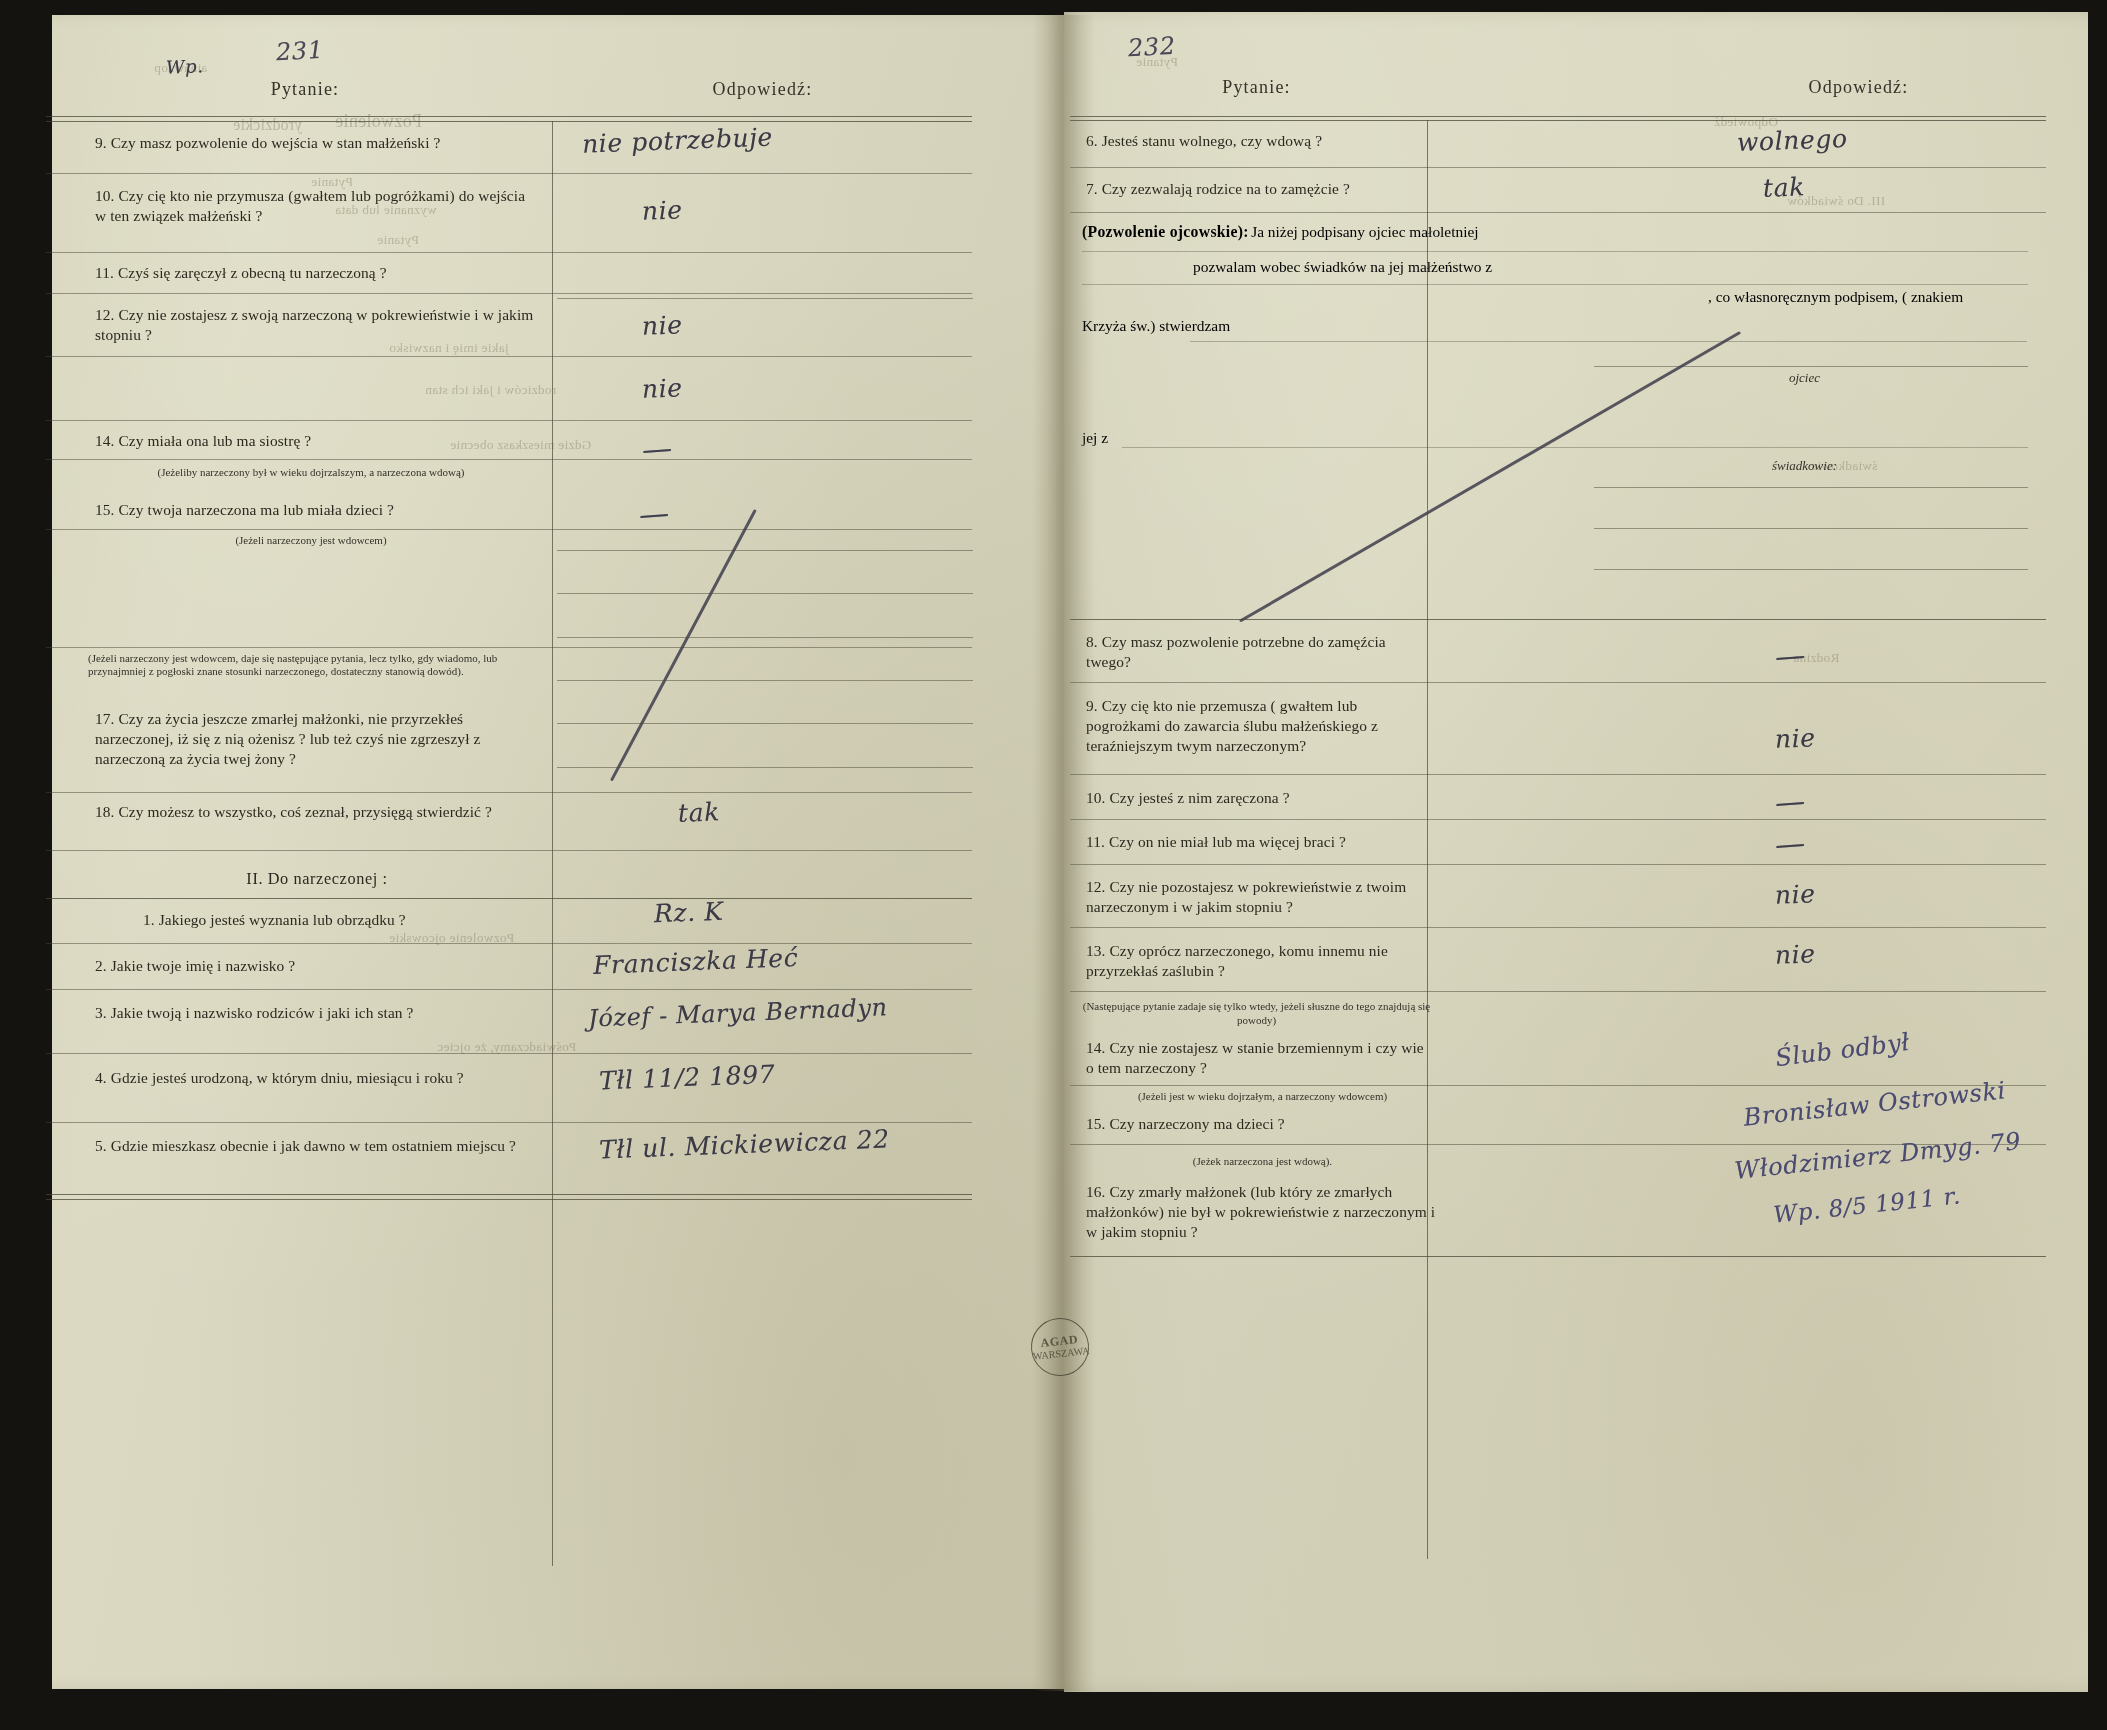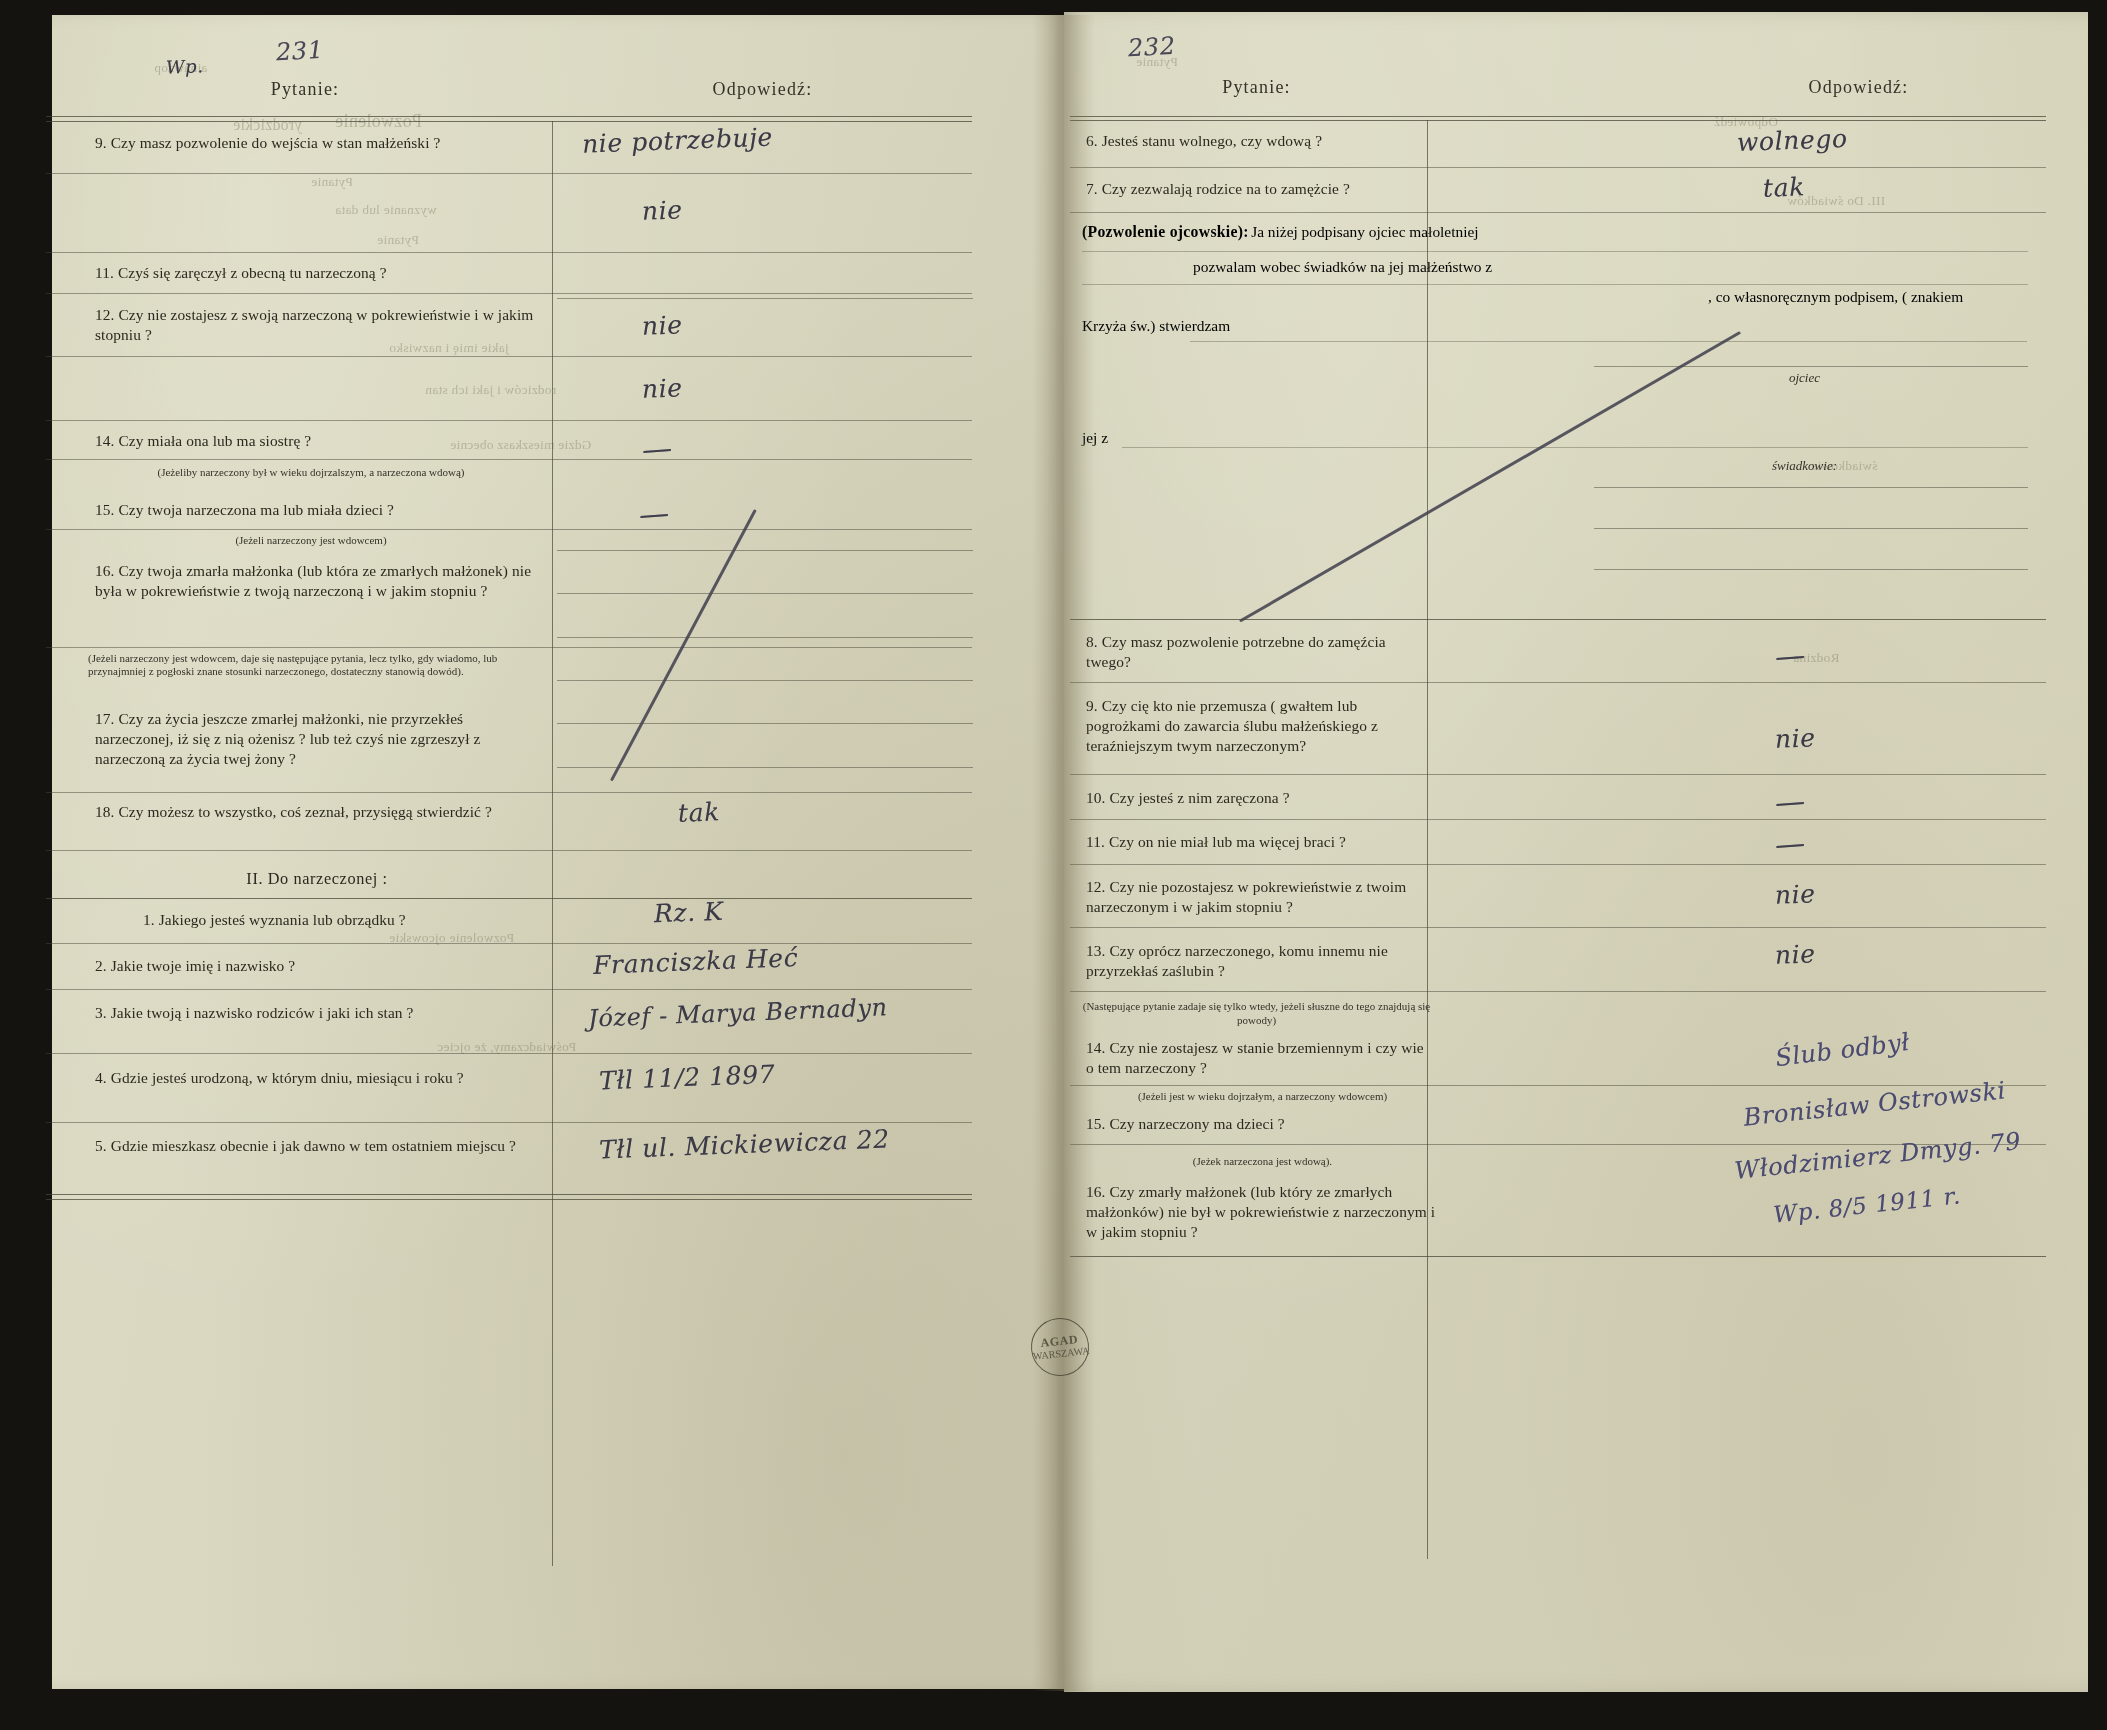--- a/index.html
+++ b/index.html
@@ -144,20 +144,24 @@
     <div class="hdr" style="position:absolute;left:42px;top:64px;width:422px;">Pytanie:</div>
     <div class="hdr" style="position:absolute;left:518px;top:64px;width:385px;">Odpowiedź:</div>
 
     <div class="q" style="left:43px;top:118px;width:434px;">
       <span>9. </span>
       <span>Czy masz pozwolenie do wejścia w stan małżeński ?</span>
     </div>
     <div class="rule thin" style="left:-6px;top:158px;width:926px;"></div>
     <div class="hw" style="left:530px;top:111px;">nie potrzebuje</div>
 
+    <div class="q" style="left:43px;top:171px;width:434px;">
+      <span>10. </span>
+      <span>Czy cię kto nie przymusza (gwałtem lub pogróżkami) do wejścia w ten związek małżeński ?</span>
+    </div>
     <div class="rule thin" style="left:-6px;top:237px;width:926px;"></div>
     <div class="hw" style="left:590px;top:181px;">nie</div>
 
     <div class="q" style="left:43px;top:248px;width:446px;">
       <span>11. </span>
       <span>Czyś się zaręczył z obecną tu narzeczoną ?</span>
     </div>
     <div class="rule thin" style="left:-6px;top:278px;width:926px;"></div>
 
     <div class="q" style="left:43px;top:290px;width:440px;">
@@ -181,24 +185,20 @@
 
     <div class="q" style="left:43px;top:485px;width:440px;">
       <span>15. </span>
       <span>Czy twoja narzeczona ma lub miała dzieci ?</span>
     </div>
     <div class="rule thin" style="left:-6px;top:514px;width:926px;"></div>
     <div class="hw dash" style="left:587px;top:481px;">—</div>
 
     <div class="note" style="left:36px;top:519px;width:446px;">(Jeżeli narzeczony jest wdowcem)</div>
 
-    <div class="q" style="left:43px;top:546px;width:440px;">
-      <span>16. </span>
-      <span>Czy twoja zmarła małżonka (lub która ze zmarłych małżonek) nie była w pokrewieństwie z twoją narzeczoną i w jakim stopniu ?</span>
-    </div>
     <div class="rule thin" style="left:-6px;top:632px;width:926px;"></div>
 
     <div class="note left" style="left:36px;top:637px;width:458px;">(Jeżeli narzeczony jest wdowcem, daje się następujące pytania, lecz tylko, gdy wiadomo, lub przynajmniej z pogłoski znane stosunki narzeczonego, dostateczny stanowią dowód).</div>
 
     <div class="q" style="left:43px;top:694px;width:446px;">
       <span>17. </span>
       <span>Czy za życia jeszcze zmarłej małżonki, nie przyrzekłeś narzeczonej, iż się z nią ożenisz ? lub też czyś nie zgrzeszył z narzeczoną za życia twej żony ?</span>
     </div>
     <div class="rule thin" style="left:-6px;top:777px;width:926px;"></div>
 

